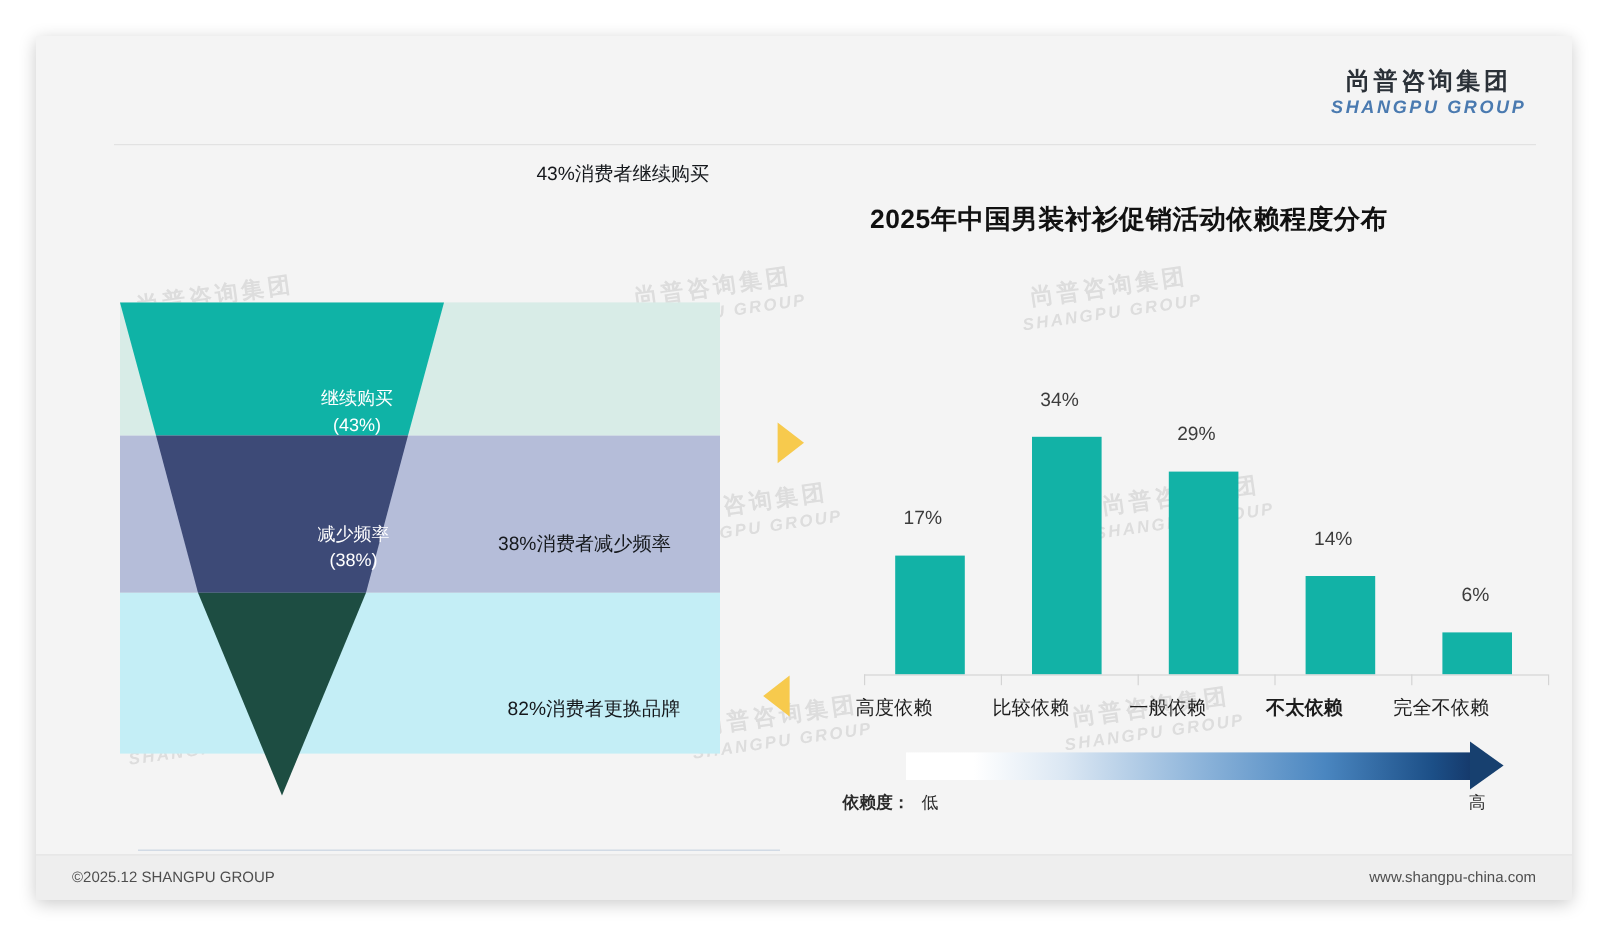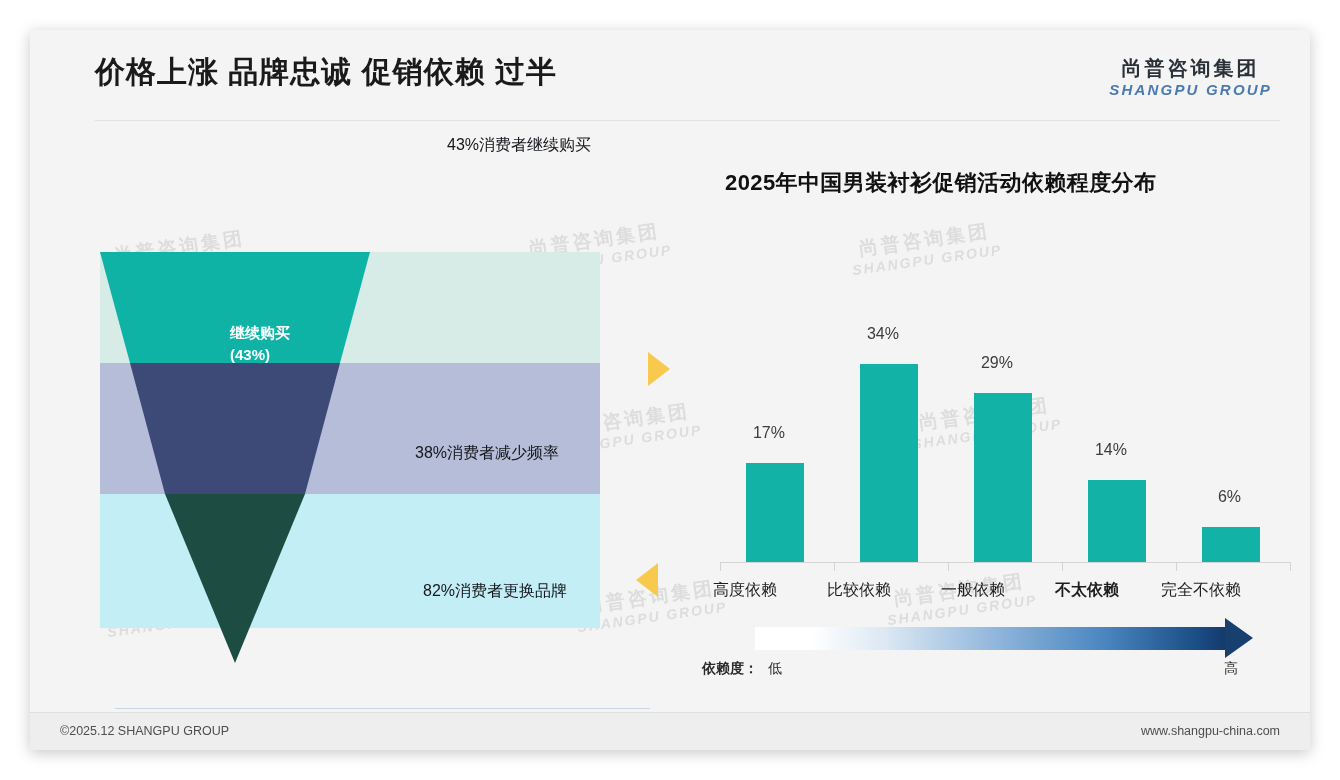--- a/index.html
+++ b/index.html
@@ -134,22 +134,23 @@
   #band-label-2 { left: 385px; top: 413px; }
   #band-label-3 { left: 393px; top: 551px; }
 
   #funnel-svg {
     position: absolute;
     left: 0; top: 0;
   }
 
   .funnel-text {
     position: absolute;
+    text-align: center;
     color: #ffffff;
-    font-weight: bold;
+    font-weight: normal;
     font-size: 15px;
     line-height: 1.45;
     white-space: nowrap;
   }
   #funnel-text-1 { left: 200px; top: 292px; width: 135px; }
   #funnel-text-2 { left: 197px; top: 405px; width: 135px; }
   #funnel-text-3 { left: 205px; top: 515px; width: 125px; }
 
   .tri {
     position: absolute;
@@ -322,21 +323,20 @@
     white-space: nowrap;
   }
 </style>
 </head>
 <body>
 
 <div id="stage">
   <div class="card">
 
     <div class="header">
-      <div class="header-title">价格上涨 品牌忠诚 促销依赖 过半</div>
       <div class="logo">
         <div class="logo-cn">尚普咨询集团</div>
         <div class="logo-en">SHANGPU GROUP</div>
       </div>
     </div>
     <div class="header-rule"></div>
 
     <div class="sec-title" id="sec-title-right">2025年中国男装衬衫促销活动依赖程度分布</div>
 
     <div class="wm" style="left:75px;  top:205px;">
@@ -385,20 +385,24 @@
       <svg id="funnel-svg" width="640" height="470">
         <polygon id="funnel-seg-1" points="70,32 340,32 310,143 100,143" fill="#0fb3a6"></polygon>
         <polygon id="funnel-seg-2" points="100,143 310,143 275,274 135,274" fill="#3d4a77"></polygon>
         <polygon id="funnel-seg-3" points="135,274 275,274 205,443" fill="#1d4d42"></polygon>
       </svg>
     </div>
 
     <div class="funnel-text" id="funnel-text-1">
       <div>继续购买</div>
       <div>(43%)</div>
+    </div>
+    <div class="funnel-text" id="funnel-text-2">
+      <div>减少频率</div>
+      <div>(38%)</div>
     </div>
 
     <div class="band-label" id="band-label-1">43%消费者继续购买</div>
     <div class="band-label" id="band-label-2">38%消费者减少频率</div>
     <div class="band-label" id="band-label-3">82%消费者更换品牌</div>
 
     <div class="tri" id="tri-right"></div>
     <div class="tri" id="tri-left"></div>
 
     <div id="right-panel">

